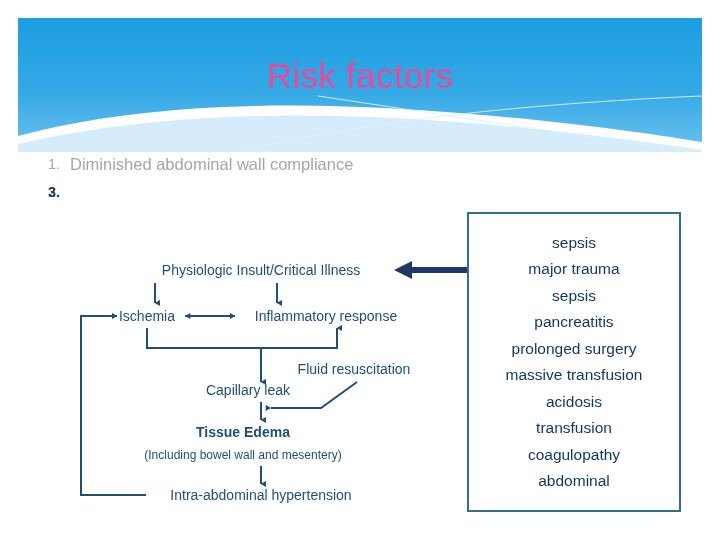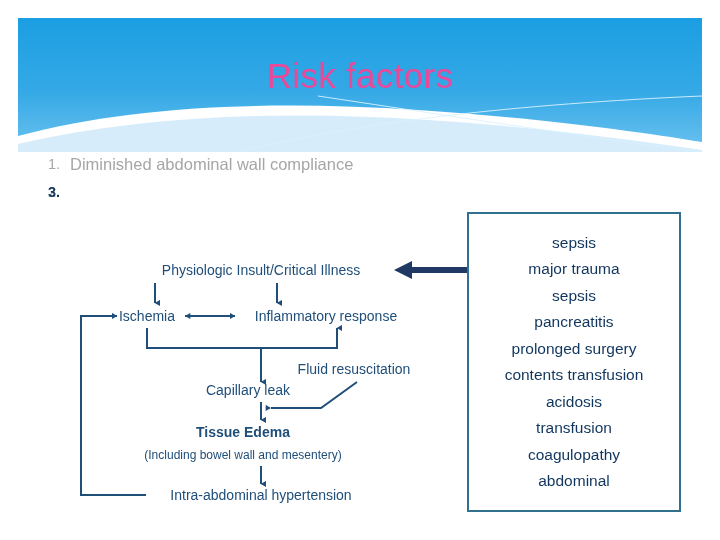--- a/index.html
+++ b/index.html
@@ -226,20 +226,20 @@
       <path d="M80,9 L20,9 L20,3 L2,12 L20,21 L20,15 L80,15 Z" fill="#1f3864"></path>
     </svg>
   </div>
 
   <div id="causes-box">
     <div class="cause">sepsis</div>
     <div class="cause">major trauma</div>
     <div class="cause">sepsis</div>
     <div class="cause">pancreatitis</div>
     <div class="cause">prolonged surgery</div>
-    <div class="cause">contents transfusion</div>
+    <div class="cause">massive transfusion</div>
     <div class="cause">acidosis</div>
     <div class="cause">transfusion</div>
     <div class="cause">coagulopathy</div>
     <div class="cause">abdominal</div>
   </div>
 
 </div>
 
 </body></html>

